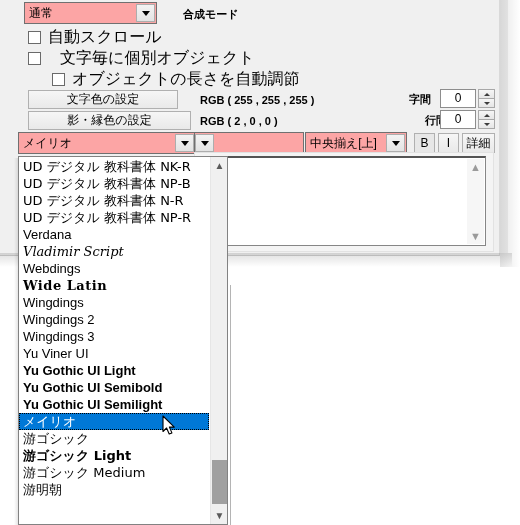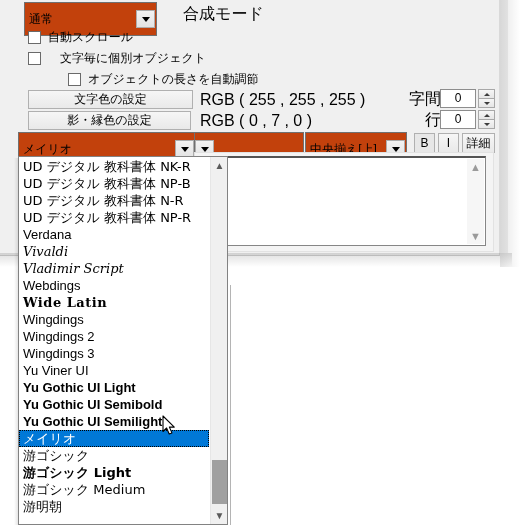--- a/index.html
+++ b/index.html
@@ -61,24 +61,24 @@
     width: 500px; height: 256px;
     border-right: 1px solid #d9d9d9;
     border-bottom: 1px solid #d2d2d2;
     box-sizing: border-box;
     background: #f0f0f0;
   }
 
   
   .combo {
     position: absolute;
-    background: #c2410c;
+    background: #fca5a5;
     border: 1px solid #707070;
     box-sizing: border-box;
-    height: 34px;
+    height: 22px;
     display: flex;
     align-items: center;
   }
   .combo .combo-text {
     flex: 1;
     padding-left: 4px;
     font-size: 12px;
     line-height: 20px;
     white-space: nowrap;
     overflow: hidden;
@@ -109,43 +109,44 @@
   }
   .chk-box {
     width: 13px; height: 13px;
     border: 1px solid #6a6a6a;
     background: #ffffff;
     box-sizing: border-box;
     margin-right: 7px;
     flex: 0 0 auto;
   }
   .chk-label {
-    font-size: 12px;
+    font-size: 16px;
     line-height: 14px;
     white-space: nowrap;
   }
 
   .btn {
     position: absolute;
     background: linear-gradient(to bottom, #f6f6f6, #e9e9e9);
     border: 1px solid #b0b0b0;
     box-sizing: border-box;
     display: flex;
     align-items: center;
     justify-content: center;
     font-size: 12px;
     height: 19px;
     color: #000;
   }
 
   .static-text {
     position: absolute;
-    font-size: 16px;
+    font-size: 11px;
     white-space: nowrap;
     line-height: 14px;
+    font-weight: bold;
   }
 
   .spin-wrap {
     position: absolute;
     display: flex;
     align-items: stretch;
     height: 19px;
   }
   .spin-field {
     width: 36px;
@@ -324,30 +325,30 @@
   <div class="static-text" style="left:183px; top:7px;">合成モード</div>
 
   <div class="chk-row" style="left:28px; top:29px;">
     <span class="chk-box"></span>
     <span class="chk-label">自動スクロール</span>
   </div>
   <div class="chk-row" style="left:28px; top:50px;gap:12px;">
     <span class="chk-box"></span>
     <span class="chk-label">文字毎に個別オブジェクト</span>
   </div>
-  <div class="chk-row" style="left:28px; top:71px;padding-left:40px;">
+  <div class="chk-row" style="left:12px; top:71px;padding-left:40px;">
     <span class="chk-box"></span>
     <span class="chk-label">オブジェクトの長さを自動調節</span>
   </div>
 
-  <div class="btn" style="left:28px; top:90px; width:165px;">文字色の設定</div>
+  <div class="btn" style="left:28px; top:90px; width:150px;">文字色の設定</div>
   <div class="static-text" style="left:200px; top:93px;">RGB ( 255 , 255 , 255 )</div>
 
   <div class="btn" style="left:28px; top:111px; width:163px;">影・縁色の設定</div>
-  <div class="static-text" style="left:200px; top:114px;">RGB ( 0 , 7 , 0 )</div>
+  <div class="static-text" style="left:200px; top:114px;">RGB ( 2 , 0 , 0 )</div>
 
   <div class="static-text" style="left:409px; top:92px;">字間</div>
   <div class="spin-wrap" style="left:440px; top:89px;">
     <span class="spin-field">0</span>
     <span class="spin-btns">
       <span class="spin-btn">
           <span class="tri-up-sm"></span>
         </span>
       <span class="spin-btn">
           <span class="tri-down-sm"></span>
@@ -404,21 +405,20 @@
 <div id="panel-shadow-right"></div>
 
 <div id="fontlist-shadow"></div>
 <div id="fontlist">
   <div id="fontlist-items">
       <div class="f-item jp">UD デジタル 教科書体 NK-R</div>
       <div class="f-item jp">UD デジタル 教科書体 NP-B</div>
       <div class="f-item jp">UD デジタル 教科書体 N-R</div>
       <div class="f-item jp">UD デジタル 教科書体 NP-R</div>
       <div class="f-item ">Verdana</div>
-      <div class="f-item script">Vivaldi</div>
       <div class="f-item script">Vladimir Script</div>
       <div class="f-item ">Webdings</div>
       <div class="f-item wide">Wide Latin</div>
       <div class="f-item ">Wingdings</div>
       <div class="f-item ">Wingdings 2</div>
       <div class="f-item ">Wingdings 3</div>
       <div class="f-item ">Yu Viner UI</div>
       <div class="f-item light">Yu Gothic UI Light</div>
       <div class="f-item semibold">Yu Gothic UI Semibold</div>
       <div class="f-item light">Yu Gothic UI Semilight</div>

